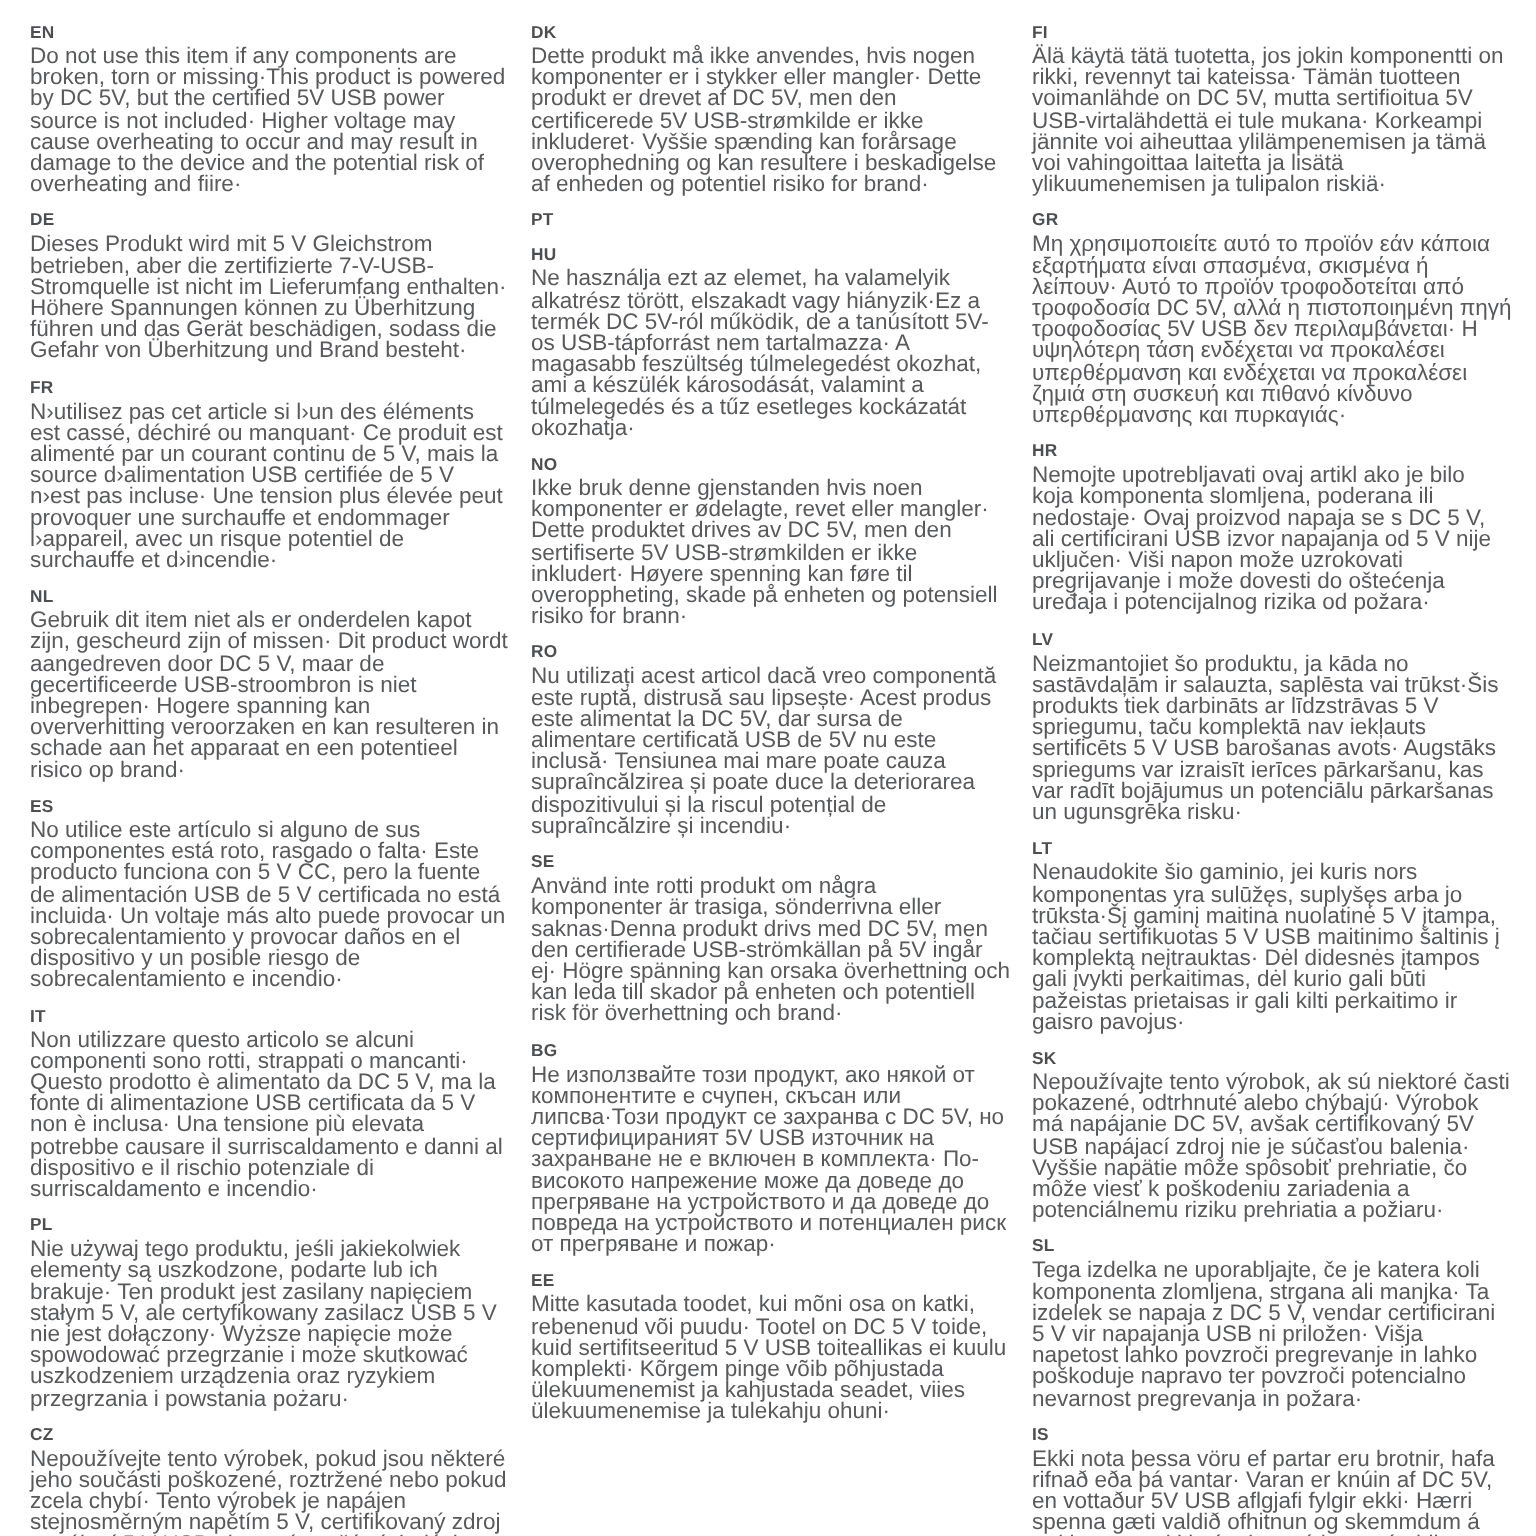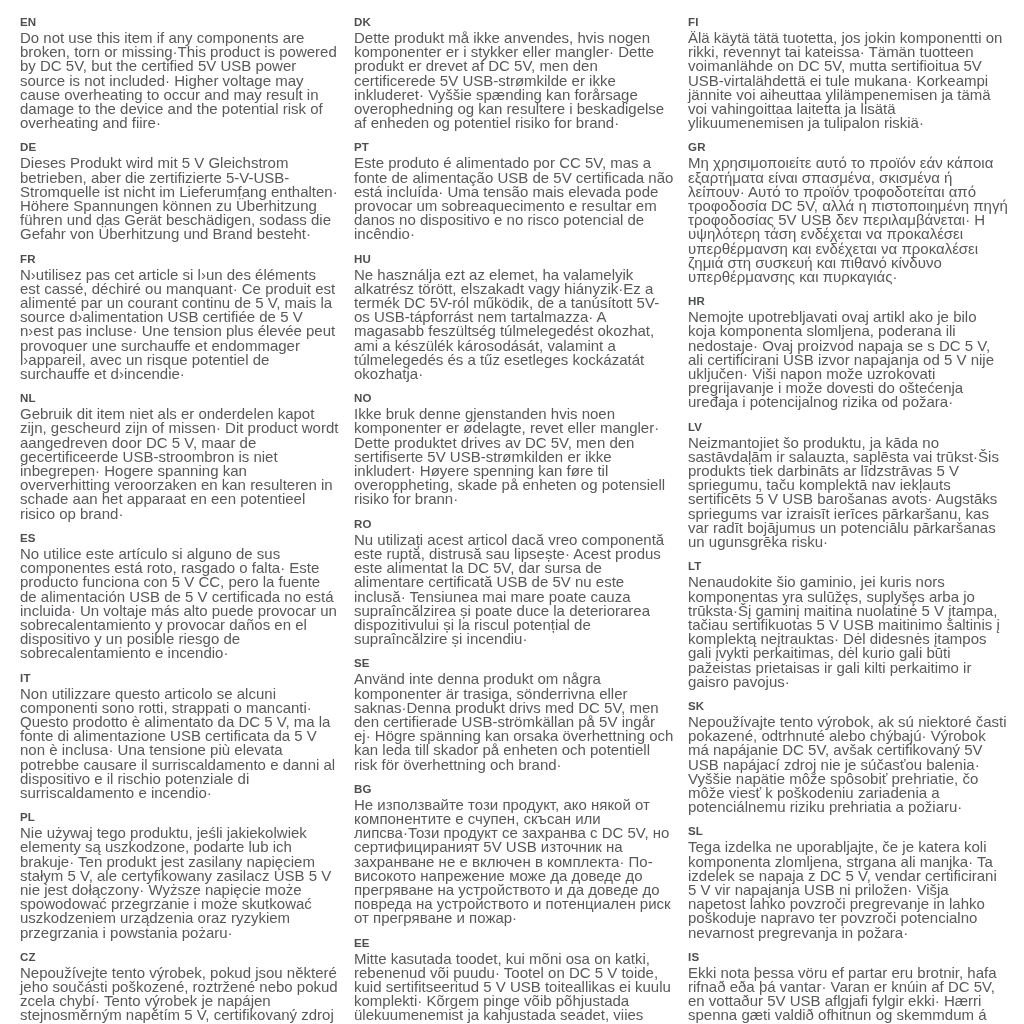--- a/index.html
+++ b/index.html
@@ -42,21 +42,21 @@
 
 <div class="page">
 
   <div class="col">
     <section class="lang-section">
       <h3 class="lang-code">EN</h3>
       <p class="lang-text">Do not use this item if any components are broken, torn or missing·This product is powered by DC 5V, but the certified 5V USB power source is not included· Higher voltage may cause overheating to occur and may result in damage to the device and the potential risk of overheating and fiire·</p>
     </section>
     <section class="lang-section">
       <h3 class="lang-code">DE</h3>
-      <p class="lang-text">Dieses Produkt wird mit 5 V Gleichstrom betrieben, aber die zertifizierte 5-V-USB-Stromquelle ist nicht im Lieferumfang enthalten· Höhere Spannungen können zu Überhitzung führen und das Gerät beschädigen, sodass die Gefahr von Überhitzung und Brand besteht·</p>
+      <p class="lang-text">Dieses Produkt wird mit 5 V Gleichstrom betrieben, aber die zertifizierte 7-V-USB-Stromquelle ist nicht im Lieferumfang enthalten· Höhere Spannungen können zu Überhitzung führen und das Gerät beschädigen, sodass die Gefahr von Überhitzung und Brand besteht·</p>
     </section>
     <section class="lang-section">
       <h3 class="lang-code">FR</h3>
       <p class="lang-text">N›utilisez pas cet article si l›un des éléments est cassé, déchiré ou manquant· Ce produit est alimenté par un courant continu de 5 V, mais la source d›alimentation USB certifiée de 5 V n›est pas incluse· Une tension plus élevée peut provoquer une surchauffe et endommager l›appareil, avec un risque potentiel de surchauffe et d›incendie·</p>
     </section>
     <section class="lang-section">
       <h3 class="lang-code">NL</h3>
       <p class="lang-text">Gebruik dit item niet als er onderdelen kapot zijn, gescheurd zijn of missen· Dit product wordt aangedreven door DC 5 V, maar de gecertificeerde USB-stroombron is niet inbegrepen· Hogere spanning kan oververhitting veroorzaken en kan resulteren in schade aan het apparaat en een potentieel risico op brand·</p>
     </section>
     <section class="lang-section">
@@ -77,37 +77,36 @@
     </section>
   </div>
 
   <div class="col">
     <section class="lang-section">
       <h3 class="lang-code">DK</h3>
       <p class="lang-text">Dette produkt må ikke anvendes, hvis nogen komponenter er i stykker eller mangler· Dette produkt er drevet af DC 5V, men den certificerede 5V USB-strømkilde er ikke inkluderet· Vyššie spænding kan forårsage overophedning og kan resultere i beskadigelse af enheden og potentiel risiko for brand·</p>
     </section>
     <section class="lang-section">
       <h3 class="lang-code">PT</h3>
-      <p class="lang-text">Este produto é alimentado por CC 5V, mas a fonte de alimentação USB de 5V certificada não está incluída· Uma tensão mais elevada pode provocar um sobreaquecimento e resultar em danos no dispositivo e no risco potencial de incêndio·</p>
     </section>
     <section class="lang-section">
       <h3 class="lang-code">HU</h3>
       <p class="lang-text">Ne használja ezt az elemet, ha valamelyik alkatrész törött, elszakadt vagy hiányzik·Ez a termék DC 5V-ról működik, de a tanúsított 5V-os USB-tápforrást nem tartalmazza· A magasabb feszültség túlmelegedést okozhat, ami a készülék károsodását, valamint a túlmelegedés és a tűz esetleges kockázatát okozhatja·</p>
     </section>
     <section class="lang-section">
       <h3 class="lang-code">NO</h3>
       <p class="lang-text">Ikke bruk denne gjenstanden hvis noen komponenter er ødelagte, revet eller mangler· Dette produktet drives av DC 5V, men den sertifiserte 5V USB-strømkilden er ikke inkludert· Høyere spenning kan føre til overoppheting, skade på enheten og potensiell risiko for brann·</p>
     </section>
     <section class="lang-section">
       <h3 class="lang-code">RO</h3>
       <p class="lang-text">Nu utilizați acest articol dacă vreo componentă este ruptă, distrusă sau lipsește· Acest produs este alimentat la DC 5V, dar sursa de alimentare certificată USB de 5V nu este inclusă· Tensiunea mai mare poate cauza supraîncălzirea și poate duce la deteriorarea dispozitivului și la riscul potențial de supraîncălzire și incendiu·</p>
     </section>
     <section class="lang-section">
       <h3 class="lang-code">SE</h3>
-      <p class="lang-text">Använd inte denna produkt om några komponenter är trasiga, sönderrivna eller saknas·Denna produkt drivs med DC 5V, men den certifierade USB-strömkällan på 5V ingår ej· Högre spänning kan orsaka överhettning och kan leda till skador på enheten och potentiell risk för överhettning och brand·</p>
+      <p class="lang-text">Använd inte rotti produkt om några komponenter är trasiga, sönderrivna eller saknas·Denna produkt drivs med DC 5V, men den certifierade USB-strömkällan på 5V ingår ej· Högre spänning kan orsaka överhettning och kan leda till skador på enheten och potentiell risk för överhettning och brand·</p>
     </section>
     <section class="lang-section">
       <h3 class="lang-code">BG</h3>
       <p class="lang-text">Не използвайте този продукт, ако някой от компонентите е счупен, скъсан или липсва·Този продукт се захранва с DC 5V, но сертифицираният 5V USB източник на захранване не е включен в комплекта· По-високото напрежение може да доведе до прегряване на устройството и да доведе до повреда на устройството и потенциален риск от прегряване и пожар·</p>
     </section>
     <section class="lang-section">
       <h3 class="lang-code">EE</h3>
       <p class="lang-text">Mitte kasutada toodet, kui mõni osa on katki, rebenenud või puudu· Tootel on DC 5 V toide, kuid sertifitseeritud 5 V USB toiteallikas ei kuulu komplekti· Kõrgem pinge võib põhjustada ülekuumenemist ja kahjustada seadet, viies ülekuumenemise ja tulekahju ohuni·</p>
     </section>
   </div>

